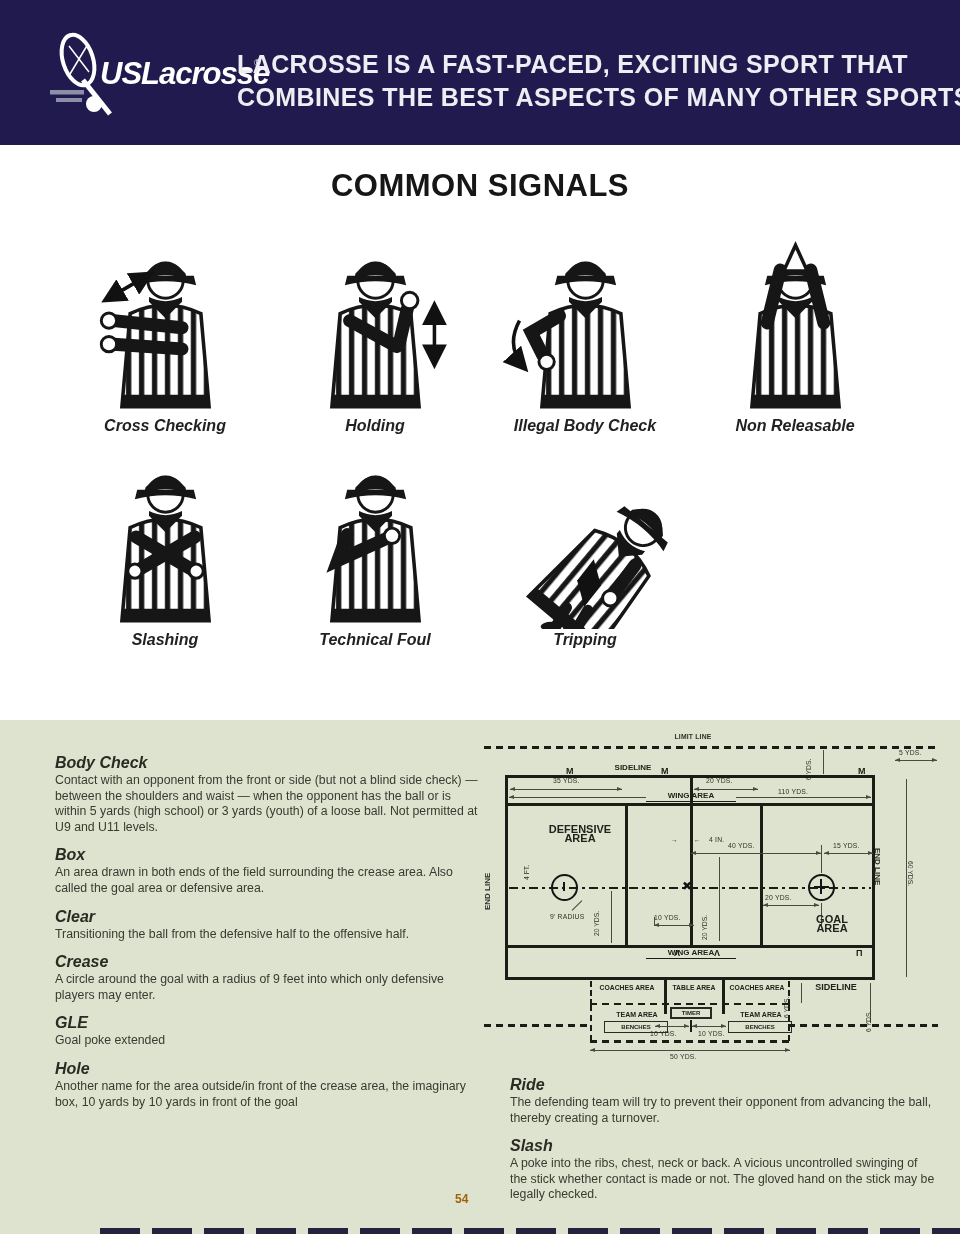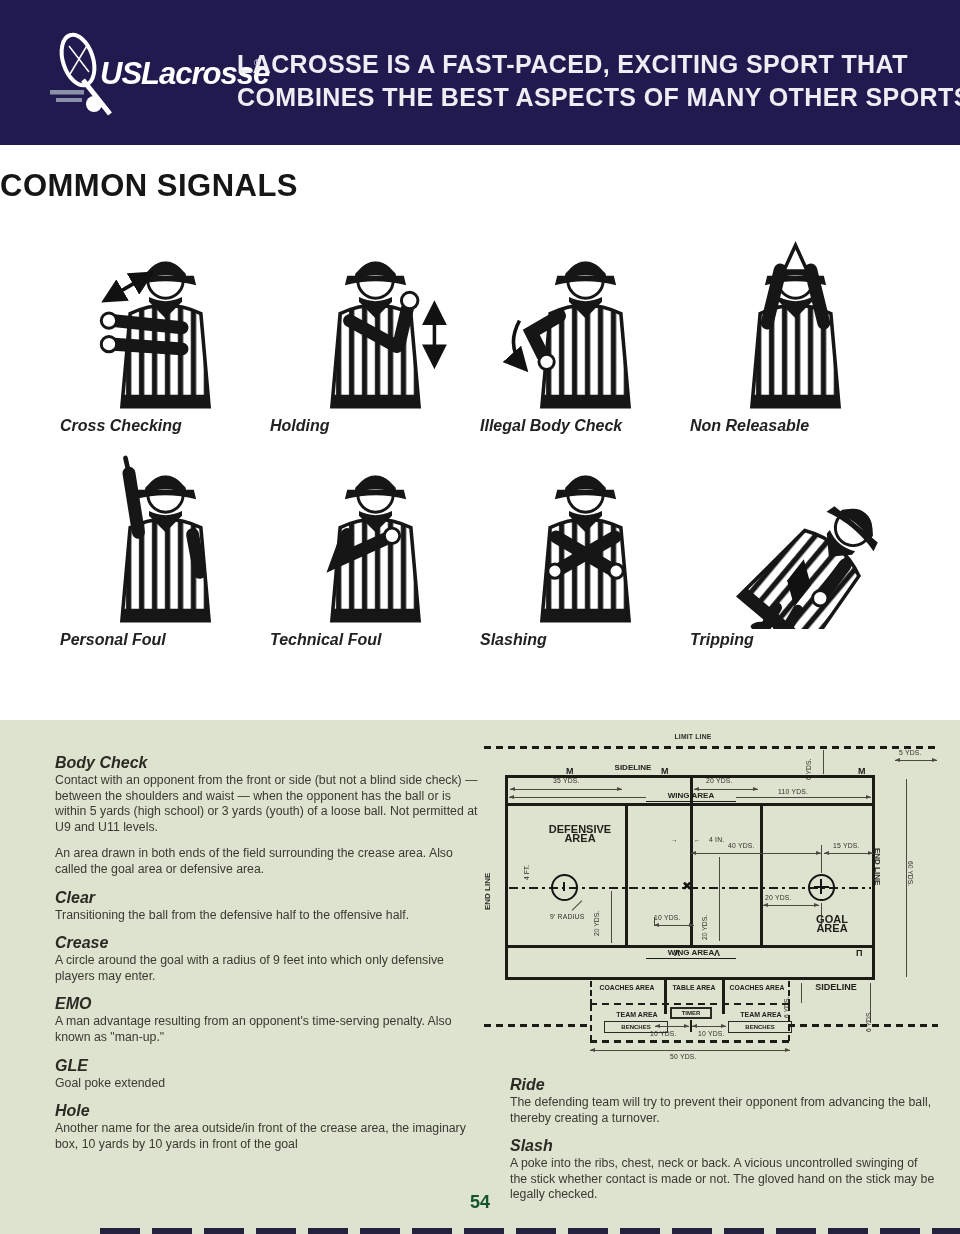--- a/index.html
+++ b/index.html
@@ -6,25 +6,25 @@
   body{width:960px;height:1234px;position:relative;background:#ffffff;
        font-family:"Liberation Sans","DejaVu Sans",sans-serif;overflow:hidden;}
 
   
   .header{position:absolute;left:0;top:0;width:960px;height:145px;background:#211a4e;}
   .logo{position:absolute;left:48px;top:22px;}
   .tagline{position:absolute;left:237px;top:48px;color:#eeedf4;font-weight:bold;
            font-size:25px;line-height:33px;letter-spacing:.4px;white-space:nowrap;}
 
   
-  .page-title{position:absolute;left:0;top:168px;width:960px;
+  .page-title{position:absolute;left:0;top:168px;width:960px;text-align:center;
               font-size:31px;font-weight:800;color:#161616;letter-spacing:.5px;}
   .signals-row{position:absolute;left:60px;width:840px;display:flex;}
   .row1{top:238px;} .row2{top:452px;}
-  .sig-cell{width:210px;}
+  .sig-cell{width:210px;text-align:center;}
   .fig{display:block;margin:0 auto;width:165px;height:177px;}
   .sig-label{font-style:italic;font-weight:bold;font-size:16px;color:#222;margin-top:2px;}
   .arm{stroke:#161616;stroke-width:11;stroke-linecap:round;fill:none;}
   .leg{stroke:#161616;stroke-width:9;stroke-linecap:round;fill:none;}
   .fist{fill:#fff;stroke:#161616;stroke-width:2.5;}
   .sarrow{stroke:#111;stroke-width:3;fill:none;marker-start:url(#ah);marker-end:url(#ah);}
   .sarrow1{stroke:#111;stroke-width:3;fill:none;marker-end:url(#ah);}
 
   
   .green{position:absolute;left:0;top:720px;width:960px;height:514px;background:#dde3ce;}
@@ -57,22 +57,22 @@
   .rlabcw{position:absolute;font-size:6.8px;color:#2f2f28;white-space:nowrap;
         transform:rotate(90deg);transform-origin:left top;}
   .area-label{position:absolute;font-size:11px;font-weight:bold;color:#22221c;
               text-align:center;line-height:8.5px;}
   .mmark{position:absolute;font-size:9px;font-weight:bold;color:#1c1c16;}
   .goal-circle{position:absolute;width:27px;height:27px;border:2.5px solid #141414;
                border-radius:50%;box-sizing:border-box;}
   .boxed{position:absolute;border:1.5px solid #2a2a24;font-size:6px;font-weight:bold;
          color:#22221c;text-align:center;box-sizing:border-box;}
 
-  .page-number{position:absolute;left:455px;top:1192px;width:50px;text-align:center;
-               font-size:18px;font-weight:bold;color:#14532d;}
+  .page-number{position:absolute;left:455px;top:1192px;width:50px;text-align:left;
+               font-size:12px;font-weight:bold;color:#a16207;}
   .bottom-strip{position:absolute;left:100px;top:1228px;width:860px;height:6px;
             background:repeating-linear-gradient(90deg,#23233f 0 40px,transparent 40px 52px);}
 </style>
 </head>
 <body>
 
 <svg width="0" height="0" style="position:absolute">
   <defs>
     <pattern id="stripePat" width="11" height="11" patternUnits="userSpaceOnUse">
       <rect width="11" height="11" fill="#ffffff"></rect>
@@ -150,43 +150,34 @@
       <path d="M60 28 L70 6 L80 28 Z" fill="#fff" stroke="#161616" stroke-width="3"></path>
     </svg>
     <div class="sig-label">Non Releasable</div>
   </div>
 </div>
 
 <div class="signals-row row2">
   <div class="sig-cell">
     <svg class="fig" viewBox="0 0 140 150">
       <use href="#ref-base"></use>
-      <path class="arm" d="M47 68 L39 18"></path>
-      <path d="M39 18 L36 5" stroke="#161616" stroke-width="4" stroke-linecap="round" fill="none"></path>
-      <path class="arm" d="M93 70 L99 102"></path>
-    </svg>
-    <div class="sig-label">Personal Foul</div>
-  </div>
-  <div class="sig-cell">
-    <svg class="fig" viewBox="0 0 140 150">
-      <use href="#ref-base"></use>
-      <path class="arm" d="M46 70 L38 92 L80 73"></path>
-      <circle class="fist" cx="84" cy="71" r="6.5"></circle>
-    </svg>
-    <div class="sig-label">Technical Foul</div>
-  </div>
-  <div class="sig-cell">
-    <svg class="fig" viewBox="0 0 140 150">
-      <use href="#ref-base"></use>
       <path class="arm" d="M45 72 L93 100"></path>
         <path class="arm" d="M95 72 L47 100"></path>
       <circle class="fist" cx="96" cy="101" r="6"></circle>
         <circle class="fist" cx="44" cy="101" r="6"></circle>
     </svg>
     <div class="sig-label">Slashing</div>
+  </div>
+  <div class="sig-cell">
+    <svg class="fig" viewBox="0 0 140 150">
+      <use href="#ref-base"></use>
+      <path class="arm" d="M46 70 L38 92 L80 73"></path>
+      <circle class="fist" cx="84" cy="71" r="6.5"></circle>
+    </svg>
+    <div class="sig-label">Technical Foul</div>
   </div>
   <div class="sig-cell">
     <svg class="fig" viewBox="0 0 140 150">
       <use href="#ref-base" transform="translate(-18 4) rotate(40 70 140)"></use>
       <path class="leg" d="M54 132 L44 149"></path>
         <path class="leg" d="M72 134 L63 149"></path>
       <ellipse cx="41" cy="148" rx="9" ry="4" fill="#161616"></ellipse>
       <ellipse cx="60" cy="149" rx="9" ry="4" fill="#161616"></ellipse>
       <path class="arm" d="M112 96 L94 120"></path>
       <circle class="fist" cx="91" cy="124" r="6.5"></circle>
@@ -197,33 +188,30 @@
 </div>
 
 <div class="green">
 
   <div class="gloss gloss-left">
     <div class="term">
         <h4>Body Check</h4>
         <p>Contact with an opponent from the front or side (but not a blind side check) — between the shoulders and waist — when the opponent has the ball or is within 5 yards (high school) or 3 yards (youth) of a loose ball. Not permitted at U9 and U11 levels.</p>
       </div>
     <div class="term">
+        <h4>Box</h4>
         <p>An area drawn in both ends of the field surrounding the crease area. Also called the goal area or defensive area.</p>
       </div>
     <div class="term">
         <h4>Clear</h4>
         <p>Transitioning the ball from the defensive half to the offensive half.</p>
       </div>
     <div class="term">
         <h4>Crease</h4>
         <p>A circle around the goal with a radius of 9 feet into which only defensive players may enter.</p>
-      </div>
-    <div class="term">
-        <h4>EMO</h4>
-        <p>A man advantage resulting from an opponent's time-serving penalty. Also known as "man-up."</p>
       </div>
     <div class="term">
         <h4>GLE</h4>
         <p>Goal poke extended</p>
       </div>
     <div class="term">
         <h4>Hole</h4>
         <p>Another name for the area outside/in front of the crease area, the imaginary box, 10 yards by 10 yards in front of the goal</p>
       </div>
   </div>

